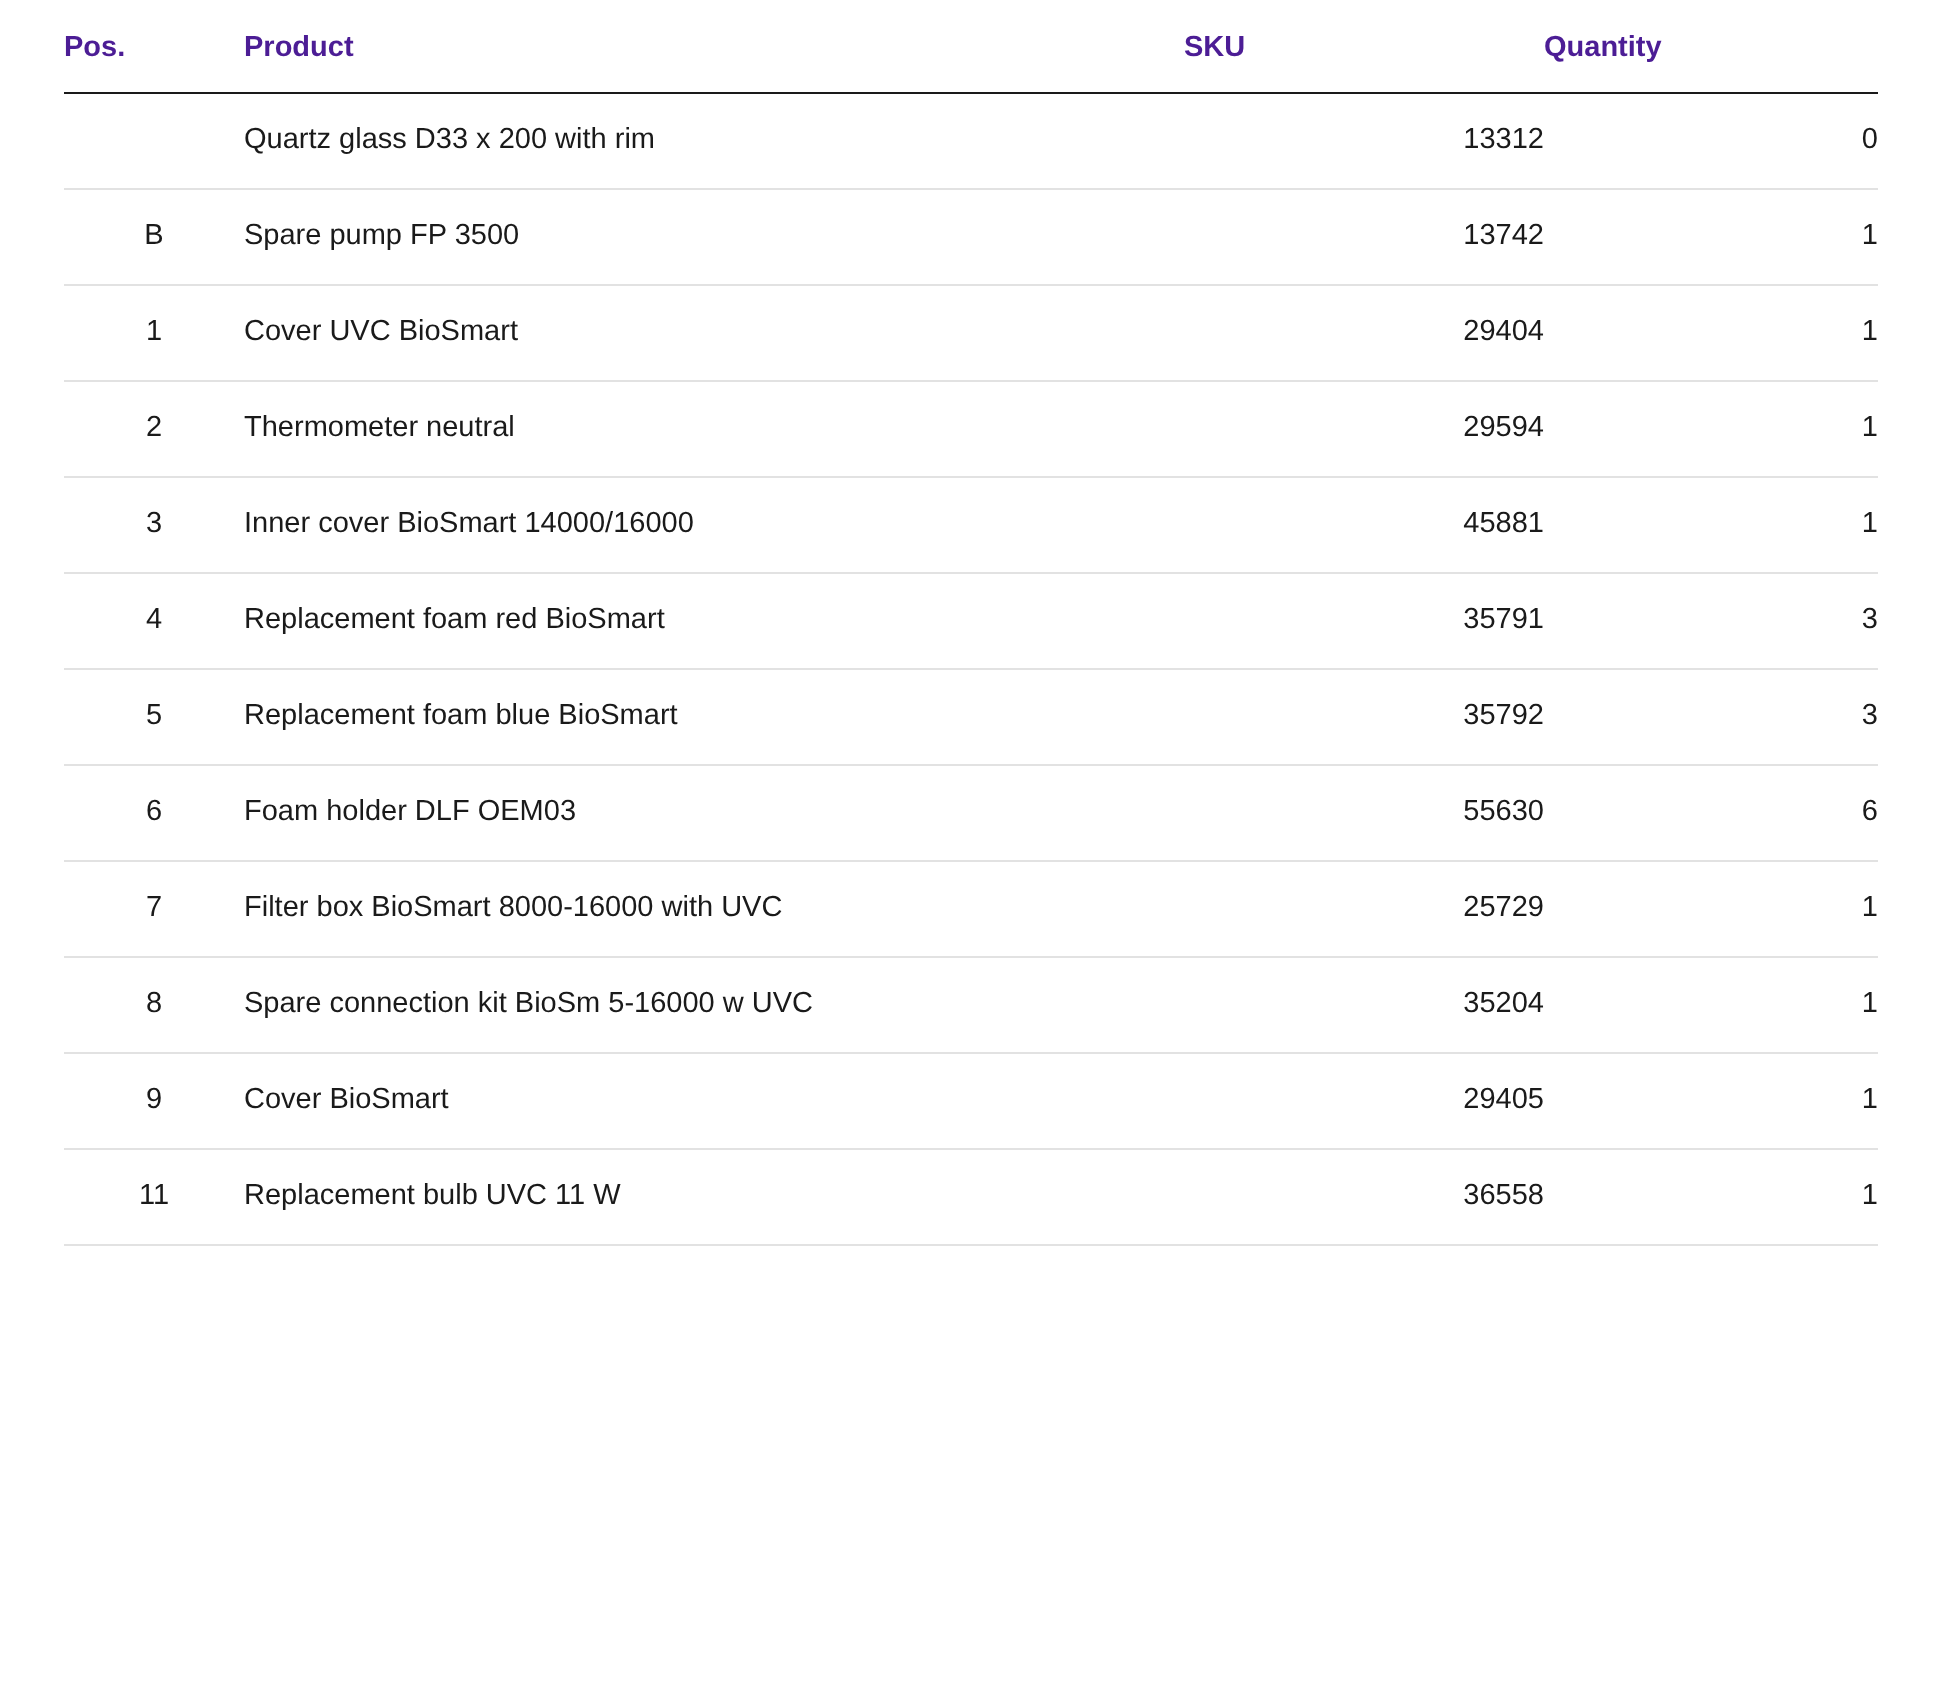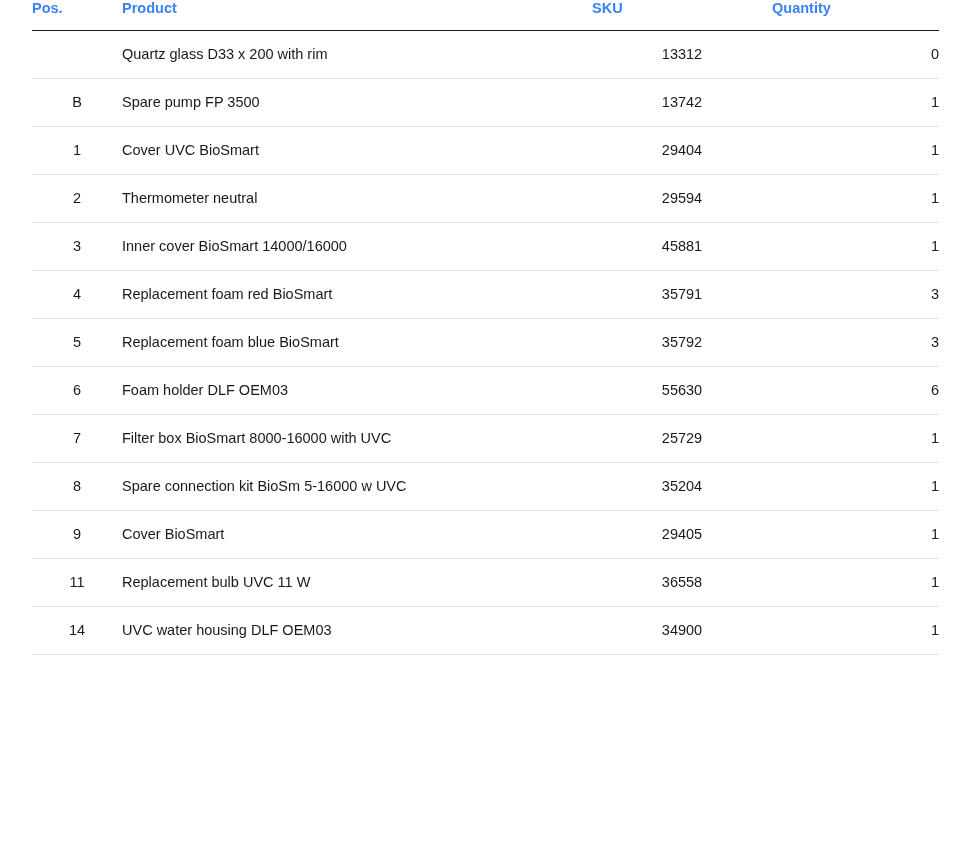--- a/index.html
+++ b/index.html
@@ -20,23 +20,23 @@
     padding: 0 32px;
   }
   table.parts-table {
     width: 907px;
     border-collapse: collapse;
     table-layout: fixed;
   }
   table.parts-table th {
     font-size: 14.5px;
     font-weight: bold;
-    color: #3b82f6;
+    color: #4c1d95;
     text-align: left;
-    padding: 0 0 14px 0;
+    padding: 16px 0 14px 0;
     vertical-align: bottom;
     border-bottom: 1.5px solid #1a1a1a;
   }
   table.parts-table td {
     font-size: 14.5px;
     color: #1a1a1a;
     padding: 15px 0 16px 0;
     vertical-align: middle;
     border-bottom: 1px solid #e2e2e2;
     font-weight: normal;
@@ -50,21 +50,21 @@
     text-align: left;
     padding-left: 10px;
   }
   td.col-product, th.col-product {
     width: 470px;
     padding-left: 14px;
     margin-top: 45px;
   }
   td.col-sku, th.col-sku {
     width: 180px;
-    text-align: center;
+    text-align: right;
   }
   td.col-qty, th.col-qty {
     width: 167px;
     text-align: right;
     padding-right: 2px;
   }
   tr.row:last-child td {
     border-bottom: 1px solid #e2e2e2;
   }
 </style>
@@ -147,21 +147,15 @@
           <td class="col-product">Cover BioSmart</td>
           <td class="col-sku">29405</td>
           <td class="col-qty">1</td>
         </tr>
         <tr class="row">
           <td class="col-pos">11</td>
           <td class="col-product">Replacement bulb UVC 11 W</td>
           <td class="col-sku">36558</td>
           <td class="col-qty">1</td>
         </tr>
-        <tr class="row">
-          <td class="col-pos">14</td>
-          <td class="col-product">UVC water housing DLF OEM03</td>
-          <td class="col-sku">34900</td>
-          <td class="col-qty">1</td>
-        </tr>
       </tbody>
   </table>
 </div>
 
 </body></html>

